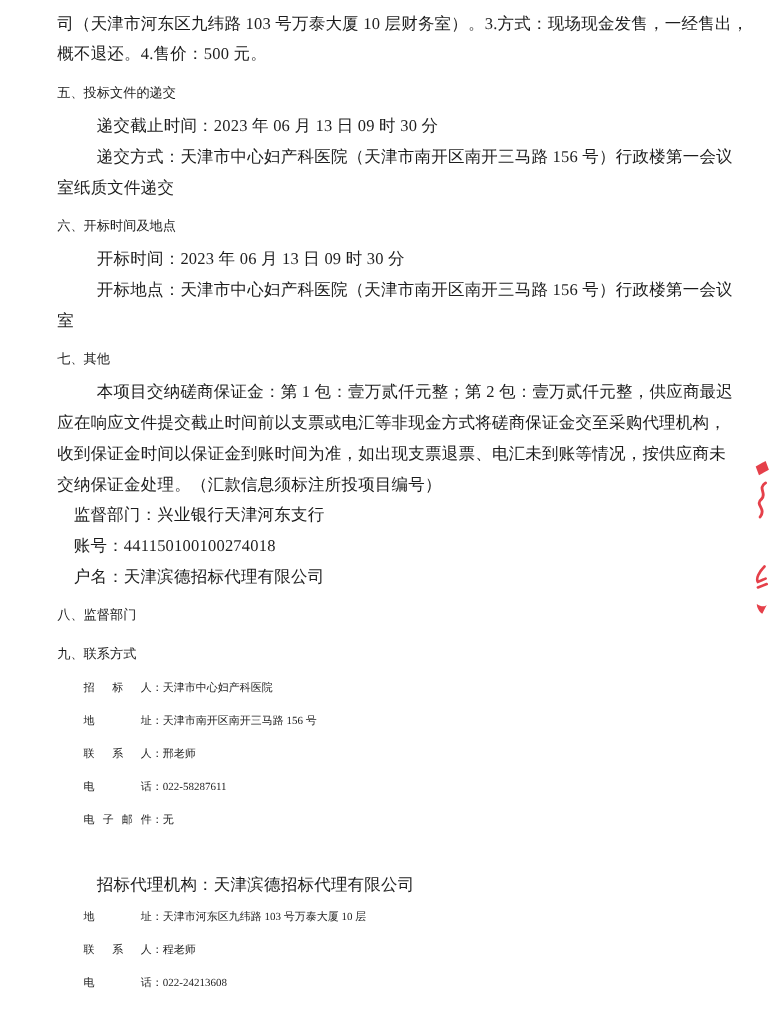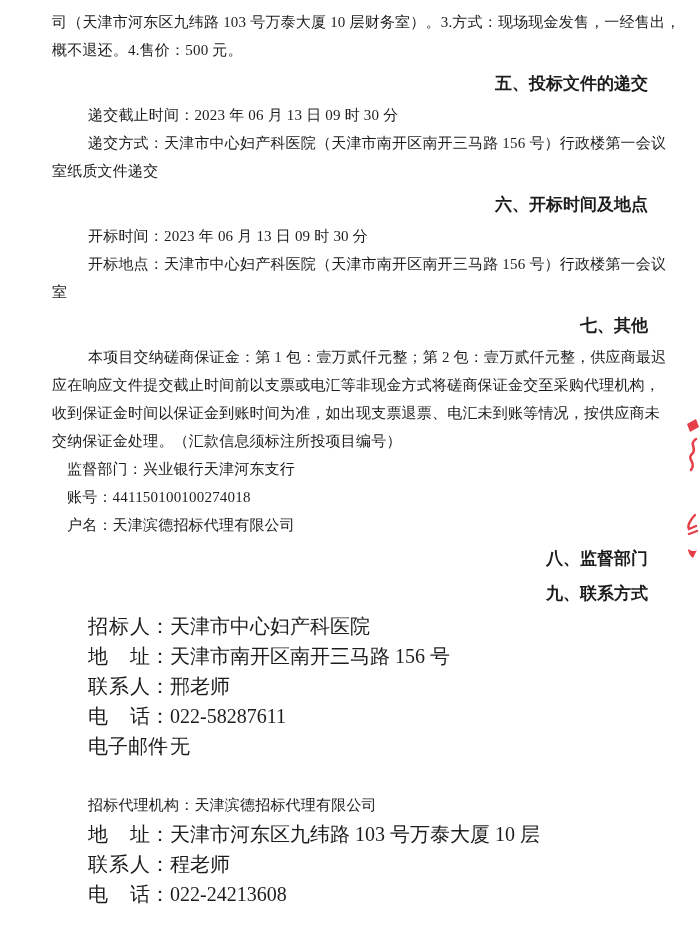--- a/index.html
+++ b/index.html
@@ -17,31 +17,30 @@
   .line{
     font-size:15px;
     line-height:28px;
     white-space:nowrap;
     letter-spacing:0.2px;
   }
   .ind0{margin-left:0;}
   .ind1{margin-left:15px;}
   .ind2{margin-left:36px;}
   .h{
-    font-size:17px;
-    font-weight:bold;
+    font-size:12px;
+    font-weight:normal;
     line-height:30px;
     margin:5px 0 2px 0;
     white-space:nowrap;
-    text-align:right;
   }
   .contact{
-    font-size:20px;
+    font-size:10px;
     line-height:30px;
-    margin-left:36px;
+    margin-left:24px;
     white-space:nowrap;
   }
   .c-lbl{
     display:inline-block;
     width:62px;
     text-align:justify;
     text-align-last:justify;
     vertical-align:bottom;
   }
   .spacer{height:30px;}

